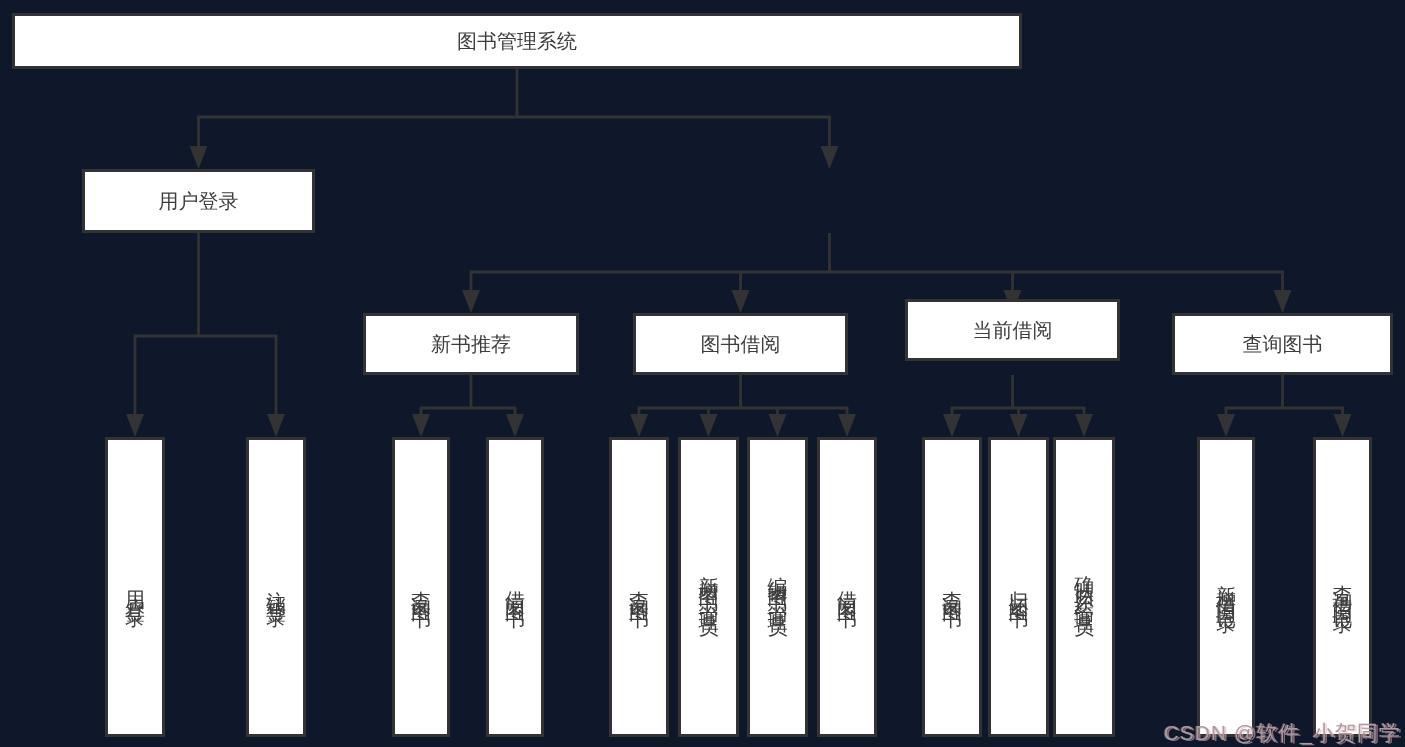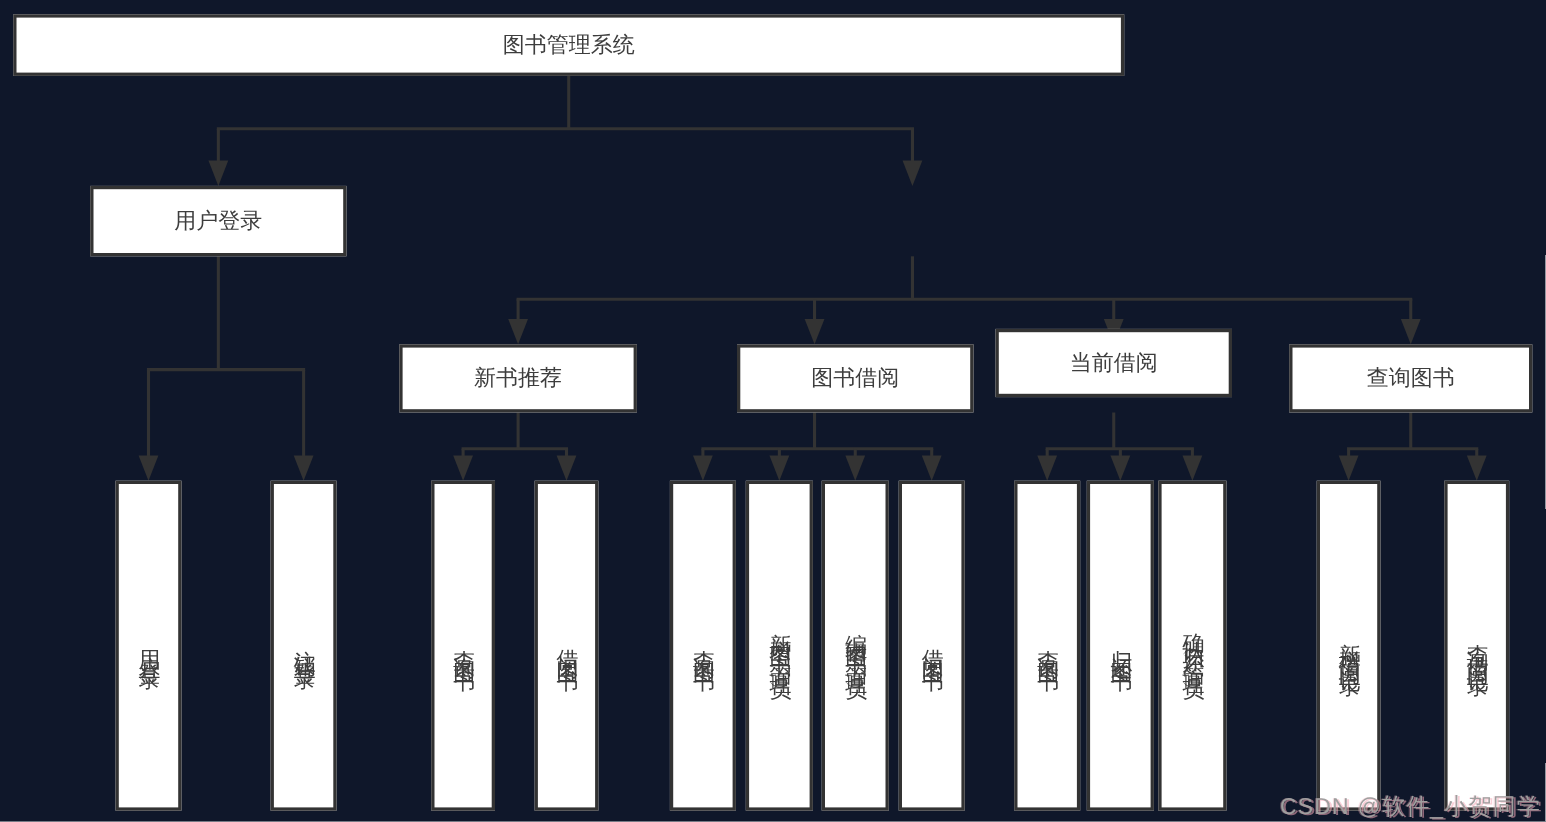--- a/index.html
+++ b/index.html
@@ -98,21 +98,21 @@
 
   <div class="node" style="left: 12px; top: 13px; width: 1010px; height: 56px; border-color: rgb(51, 51, 51); background: rgb(255, 255, 255); color: rgb(61, 61, 61);">
       <span class="lbl">图书管理系统</span>
     </div>
     <div class="node" style="left: 82px; top: 169px; width: 233px; height: 64px; border-color: rgb(51, 51, 51); background: rgb(255, 255, 255); color: rgb(61, 61, 61);">
       <span class="lbl">用户登录</span>
     </div>
     <div class="node" style="left: 363px; top: 313px; width: 216px; height: 62px; border-color: rgb(51, 51, 51); background: rgb(255, 255, 255); color: rgb(61, 61, 61);">
       <span class="lbl">新书推荐</span>
     </div>
-    <div class="node" style="left: 670px; top: 313px; width: 215px; height: 62px; border-color: rgb(51, 51, 51); background: rgb(255, 255, 255); color: rgb(61, 61, 61);">
+    <div class="node" style="left: 633px; top: 313px; width: 215px; height: 62px; border-color: rgb(51, 51, 51); background: rgb(255, 255, 255); color: rgb(61, 61, 61);">
       <span class="lbl">图书借阅</span>
     </div>
     <div class="node" style="left: 905px; top: 299px; width: 215px; height: 62px; border-color: rgb(51, 51, 51); background: rgb(255, 255, 255); color: rgb(61, 61, 61);">
       <span class="lbl">当前借阅</span>
     </div>
     <div class="node" style="left: 1172px; top: 313px; width: 221px; height: 62px; border-color: rgb(51, 51, 51); background: rgb(255, 255, 255); color: rgb(61, 61, 61);">
       <span class="lbl">查询图书</span>
     </div>
     <div class="node vertical" style="left: 105px; top: 437px; width: 60px; height: 300px; border-color: rgb(51, 51, 51); background: rgb(255, 255, 255); color: rgb(61, 61, 61);">
       <span class="lbl">用户登录</span>

